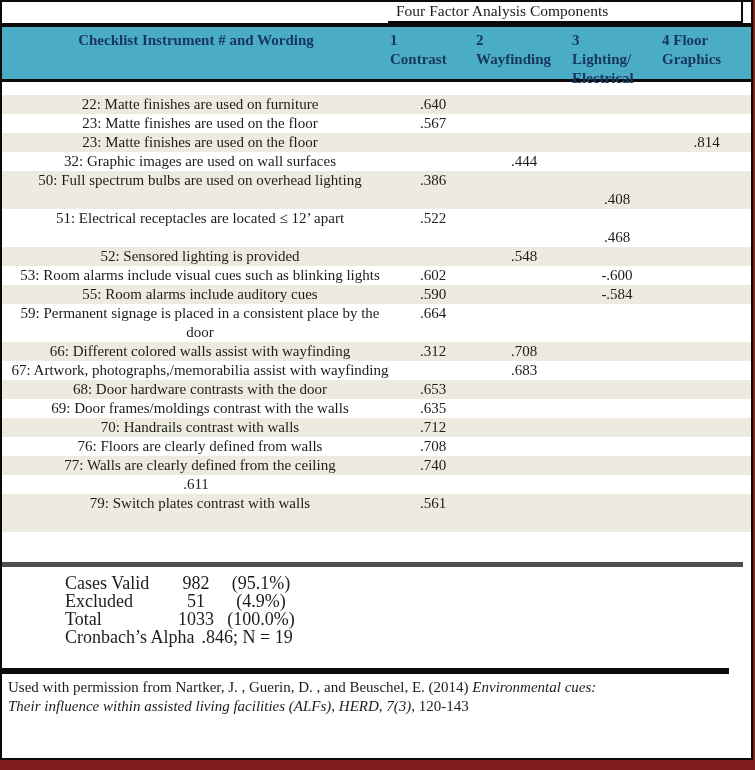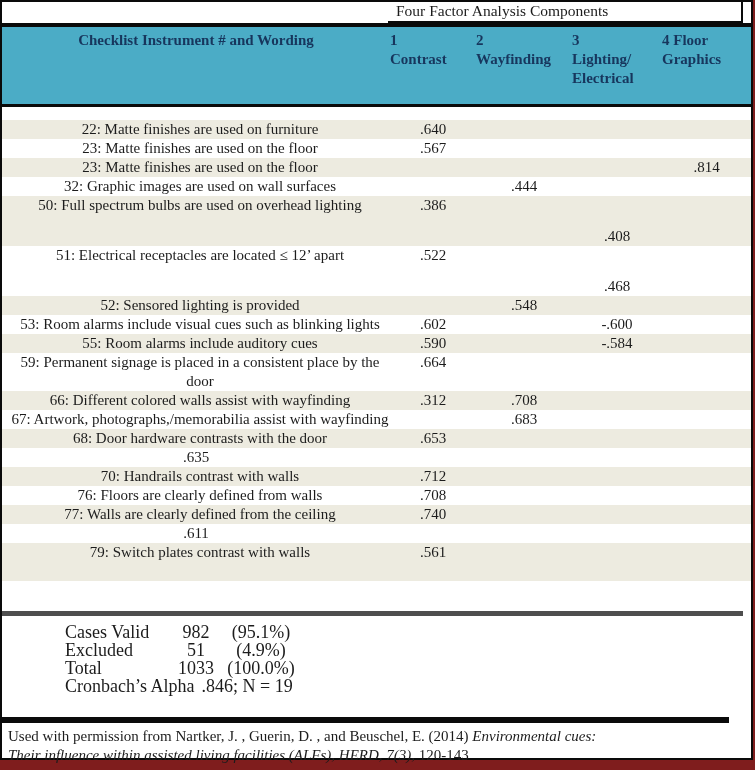--- a/index.html
+++ b/index.html
@@ -15,36 +15,36 @@
   .title-row{height:21px;position:relative;}
   .title-cell{
     position:absolute;left:386px;top:0;width:355px;height:21px;
     border-bottom:2px solid #0a0a0a;border-right:2px solid #0a0a0a;
     box-sizing:border-box;font-size:15.5px;padding-left:8px;white-space:nowrap;
   }
   .band{height:4px;background:#0a0a0a;}
   .band.thin{height:3px;}
   
   .thead{
-    background:#4BACC6;height:77px;display:grid;
+    background:#4BACC6;height:52px;display:grid;
     grid-template-columns:388px 86px 96px 90px 1fr;
     font-weight:bold;color:#17365D;font-size:15px;line-height:19px;
     padding-top:4px;box-sizing:border-box;
   }
   .thead .namecol{text-align:center;}
   .spacer13{height:13px;}
   
   .trow{
     display:grid;grid-template-columns:388px 86px 96px 90px 1fr;
     font-size:15px;line-height:19px;min-height:19px;text-align:center;
   }
   .trow.shaded{background:#EDEBE0;}
   .trow.tall{min-height:38px;}
   .trow .lbl{padding-left:8px;}
-  .trow.f3b .f3{padding-top:31px;}
+  .trow.f3b .f3{padding-top:19px;}
   .spacer30{height:30px;}
   .grayrule{height:5px;background:#4e4e4e;margin-right:8px;}
   
   .stats{padding:7px 4px 0 63px;font-size:18px;line-height:18px;}
   .srow{display:grid;grid-template-columns:110px 42px 88px;}
   .srow .num,.srow .pct{text-align:center;}
   .cron{display:flex;gap:7px;}
   .spacer22{height:22px;}
   .blackrule{height:6px;background:#0a0a0a;width:727px;}
   
@@ -175,20 +175,21 @@
           <div class="f4"></div>
         </div>
         <div class="trow shaded">
           <div class="lbl">68: Door hardware contrasts with the door</div>
           <div class="f1">.653</div>
           <div class="f2"></div>
           <div class="f3"></div>
           <div class="f4"></div>
         </div>
         <div class="trow">
+          <div class="lbl">69: Door frames/moldings contrast with the walls</div>
           <div class="f1">.635</div>
           <div class="f2"></div>
           <div class="f3"></div>
           <div class="f4"></div>
         </div>
         <div class="trow shaded">
           <div class="lbl">70: Handrails contrast with walls</div>
           <div class="f1">.712</div>
           <div class="f2"></div>
           <div class="f3"></div>

